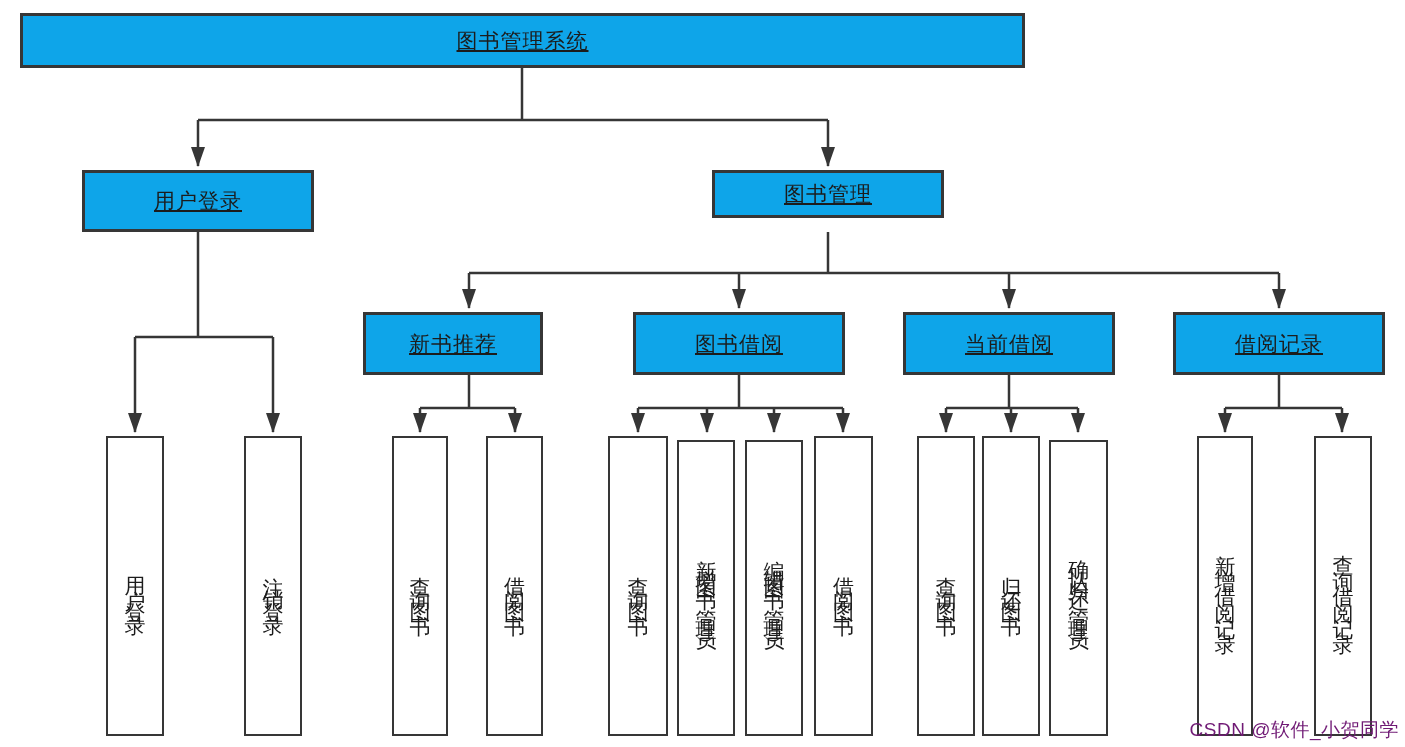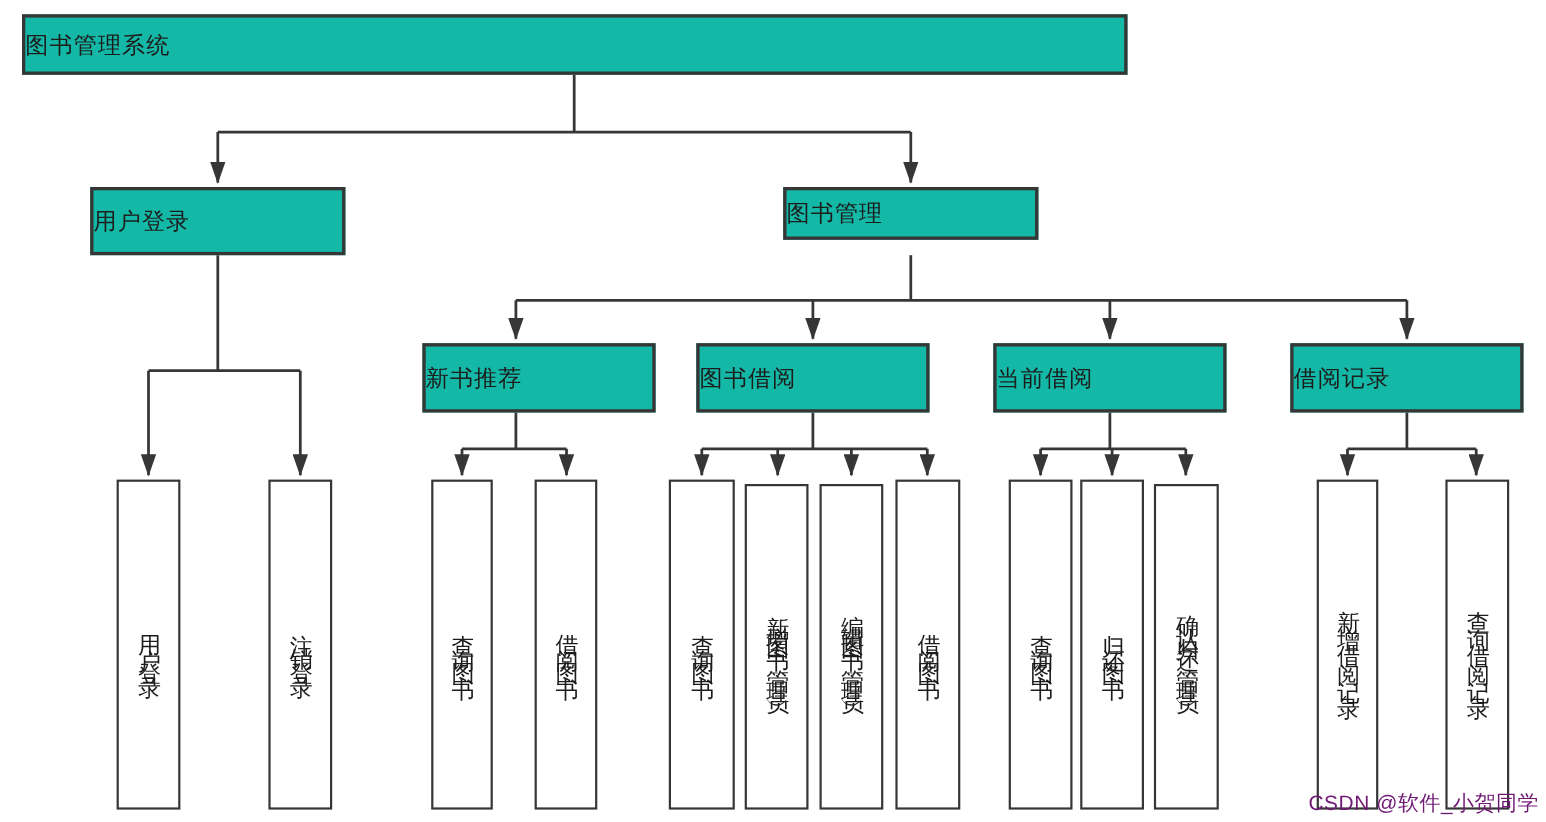--- a/index.html
+++ b/index.html
@@ -8,26 +8,27 @@
     width:1405px;height:747px;
     background:#ffffff;
     font-family:"Liberation Sans","DejaVu Sans",sans-serif;
     overflow:hidden;
   }
   #wires{position:absolute;left:0;top:0;width:1405px;height:747px;}
   .hbox{
     position:absolute;
     box-sizing:border-box;
     border:3px solid #363636;
-    background:#14b8a6;
-    display:flex;align-items:center;
+    background:#0ea5e9;
+    display:flex;align-items:center;justify-content:center;
     color:#1c1c1c;
     font-size:21px;
     letter-spacing:1px;
     z-index:2;
+    text-decoration:underline;
   }
   .vbox{
     position:absolute;
     box-sizing:border-box;
     border:2.5px solid #363636;
     background:#ffffff;
     display:flex;align-items:center;justify-content:center;
     color:#1c1c1c;
     z-index:2;
   }
@@ -107,21 +108,21 @@
     <span>图书管理系统</span>
   </div>
 
   <div class="hbox" style="left:82px;top:170px;width:232px;height:62px;">
     <span>用户登录</span>
   </div>
   <div class="hbox" style="left:712px;top:170px;width:232px;height:48px;">
     <span>图书管理</span>
   </div>
 
-  <div class="hbox" style="left:384px;top:312px;width:212px;height:63px;">
+  <div class="hbox" style="left:363px;top:312px;width:180px;height:63px;">
     <span>新书推荐</span>
   </div>
   <div class="hbox" style="left:633px;top:312px;width:212px;height:63px;">
     <span>图书借阅</span>
   </div>
   <div class="hbox" style="left:1173px;top:312px;width:212px;height:63px;">
     <span>借阅记录</span>
   </div>
   <div class="hbox" style="left:903px;top:312px;width:212px;height:63px;">
     <span>当前借阅</span>

